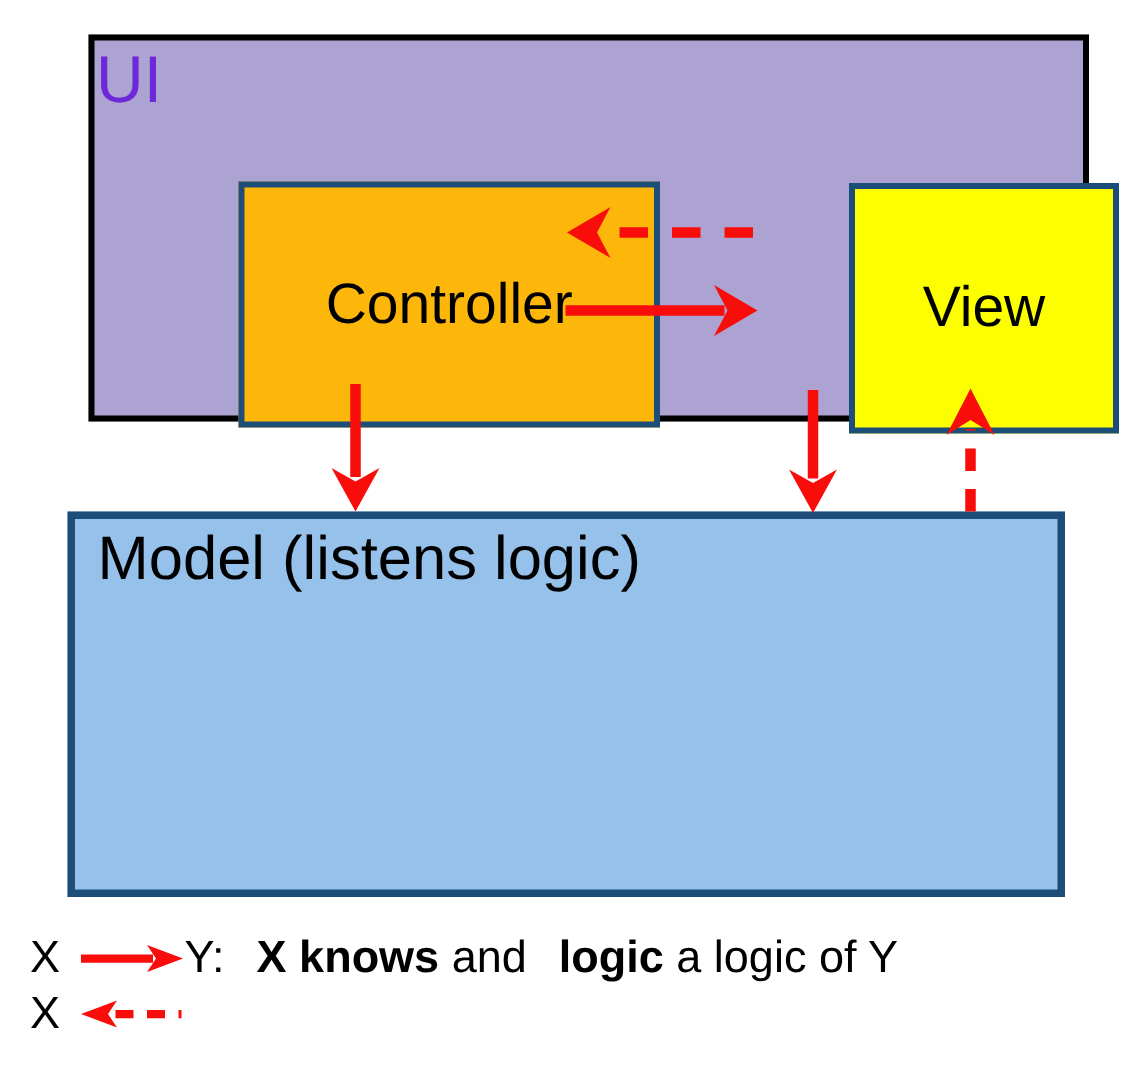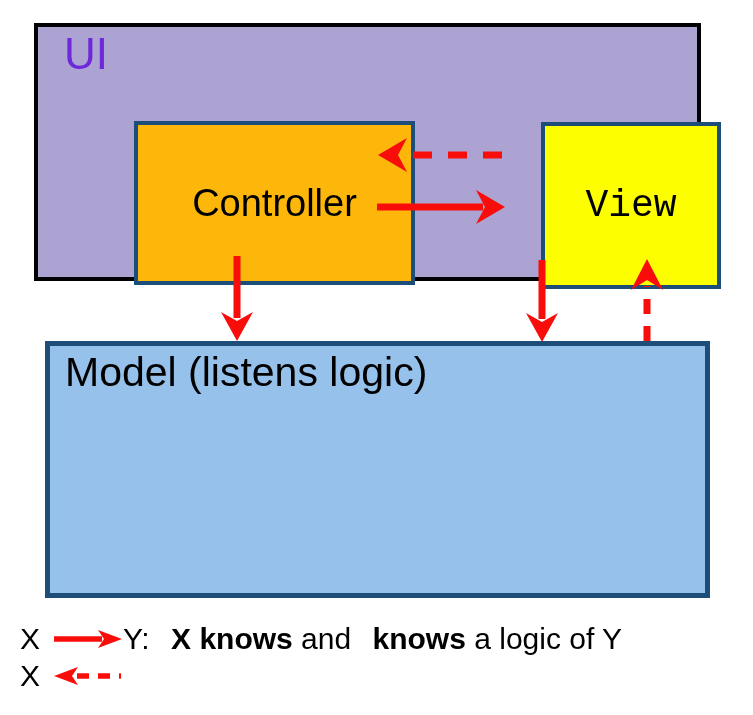--- a/index.html
+++ b/index.html
@@ -8,21 +8,21 @@
     position: relative;
     width: 753px;
     height: 715px;
     background: #ffffff;
     font-family: "Liberation Sans", sans-serif;
     overflow: hidden;
   }
   
   .ui-box {
     position: absolute;
-    left: 34px; top: 23px;
+    left: 59px; top: 23px;
     width: 667px; height: 258px;
     background: #ada3d2;
     border: 4px solid #000000;
     box-sizing: border-box;
   }
   .ui-label {
     position: absolute;
     left: 64px; top: 30px;
     font-size: 44px;
     line-height: 1.1;
@@ -39,21 +39,21 @@
     font-size: 38px; color: #000000;
   }
   .view-box {
     position: absolute;
     left: 503px; top: 95px;
     width: 180px; height: 167px;
     background: #fdff00;
     border: 4px solid #1d4e79;
     box-sizing: border-box;
     display: flex; align-items: center; justify-content: center;
-    font-size: 38px; color: #000000; font-family: Liberation Mono, monospace;
+    font-size: 38px; color: #000000;
   }
   
   .model-box {
     position: absolute;
     left: 45px; top: 341px;
     width: 665px; height: 257px;
     background: #95c1ea;
     border: 5px solid #1d4e79;
     box-sizing: border-box;
   }
@@ -140,21 +140,21 @@
       <polygon points="647,259 631,290 647,280 663,290"></polygon>
     </g>
   </svg>
 
   <div class="legend-row r1">
     <span class="lg-x">X</span>
     <svg class="lg-arrow" width="70" height="26" viewBox="0 0 70 26">
       <line x1="1" y1="13" x2="49" y2="13"></line>
       <polygon points="69,13 45,4 51,13 45,22"></polygon>
     </svg>
-    <span class="lg-text"><span>Y:</span> <b>X knows</b> <span>and</span> <b>knows</b> <span>a logic of Y</span></span>
+    <span class="lg-text"><span>Y:</span> <b>X knows</b> <span>and</span> <b>logic</b> <span>a logic of Y</span></span>
   </div>
 
   <div class="legend-row r2">
     <span class="lg-x">X</span>
     <svg class="lg-arrow" width="70" height="26" viewBox="0 0 70 26">
       <polygon points="1,13 25,4 19,13 25,22"></polygon>
       <line class="ldash" x1="24" y1="13" x2="68" y2="13"></line>
     </svg>
   </div>
 

